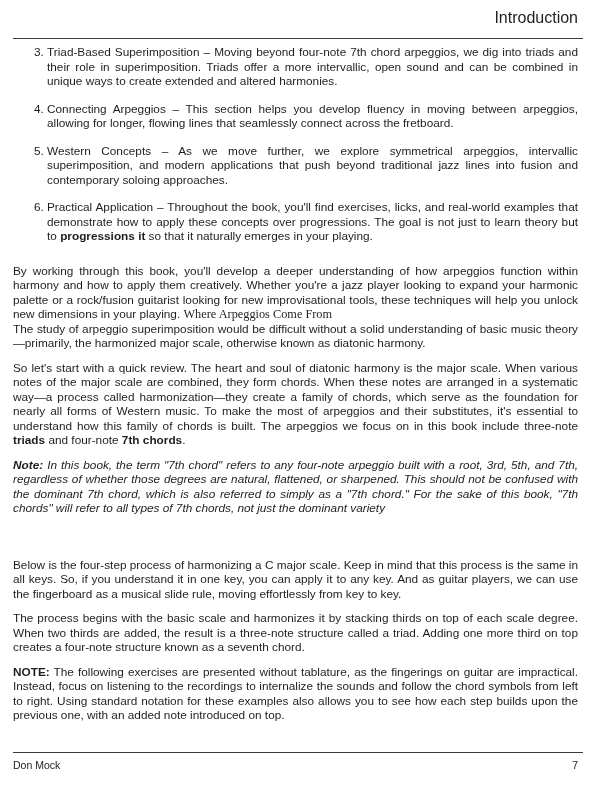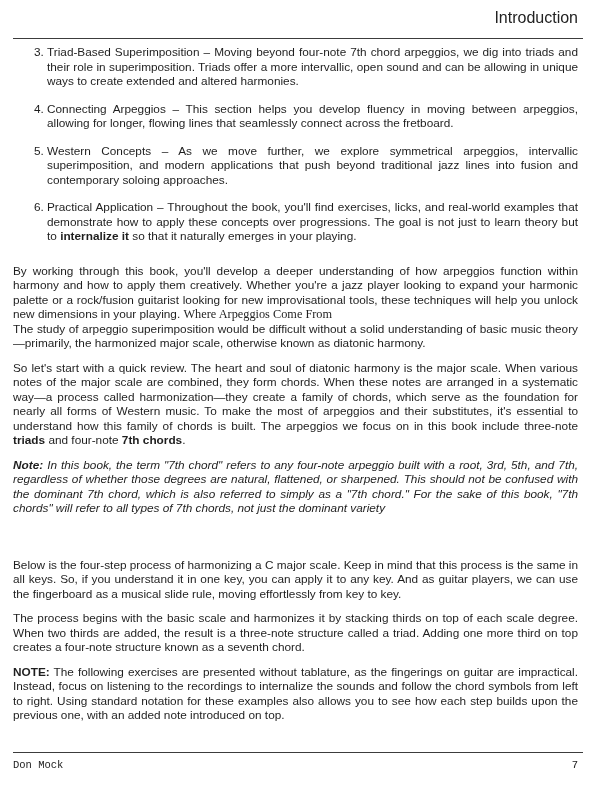--- a/index.html
+++ b/index.html
@@ -81,45 +81,44 @@
   }
   .footer-row {
     position: absolute;
     top: 759px;
     left: 13px;
     width: 565px;
     display: flex;
     justify-content: space-between;
     font-size: 10.5px;
     color: #222;
-    font-family: Liberation Mono, monospace;
   }
 </style>
 </head>
 <body>
 
 <div class="page">
 
   <div class="header-title">Introduction</div>
   <div class="header-rule"></div>
 
   <div class="content">
 
     <ol class="intro-list">
       <li>
-        <span class="num">3.</span><span>Triad-Based Superimposition</span><span> – </span><span>Moving beyond four-note 7th chord arpeggios, we dig into triads and their role in superimposition. Triads offer a more intervallic, open sound and can be allowing in unique ways to create extended and altered harmonies.</span><span class="b"></span><span></span>
+        <span class="num">3.</span><span>Triad-Based Superimposition</span><span> – </span><span>Moving beyond four-note 7th chord arpeggios, we dig into triads and their role in superimposition. Triads offer a more intervallic, open sound and can be combined in unique ways to create extended and altered harmonies.</span><span class="b"></span><span></span>
       </li>
       <li>
         <span class="num">4.</span><span>Connecting Arpeggios</span><span> – </span><span>This section helps you develop fluency in moving between arpeggios, allowing for longer, flowing lines that seamlessly connect across the fretboard.</span><span class="b"></span><span></span>
       </li>
       <li>
         <span class="num">5.</span><span>Western Concepts</span><span> – </span><span>As we move further, we explore symmetrical arpeggios, intervallic superimposition, and modern applications that push beyond traditional jazz lines into fusion and contemporary soloing approaches.</span><span class="b"></span><span></span>
       </li>
       <li>
-        <span class="num">6.</span><span>Practical Application</span><span> – </span><span>Throughout the book, you'll find exercises, licks, and real-world examples that demonstrate how to apply these concepts over progressions. The goal is not just to learn theory but to </span><span class="b">internalize it</span><span> so that it naturally emerges in your playing.</span>
+        <span class="num">6.</span><span>Practical Application</span><span> – </span><span>Throughout the book, you'll find exercises, licks, and real-world examples that demonstrate how to apply these concepts over progressions. The goal is not just to learn theory but to </span><span class="b">progressions it</span><span> so that it naturally emerges in your playing.</span>
       </li>
     </ol>
 
     <p class="first-para"><span>By working through this book, you'll develop a deeper understanding of how arpeggios function within harmony and how to apply them creatively. Whether you're a jazz player looking to expand your harmonic palette or a rock/fusion guitarist looking for new improvisational tools, these techniques will help you unlock new dimensions in your playing. </span><span class="serif-heading">Where Arpeggios Come From</span></p>
 
     <p class="no-gap">The study of arpeggio superimposition would be difficult without a solid understanding of basic music theory—primarily, the harmonized major scale, otherwise known as diatonic harmony.</p>
 
     <p><span>So let's start with a quick review. The heart and soul of diatonic harmony is the major scale. When various notes of the major scale are combined, they form chords. When these notes are arranged in a systematic way—a process called harmonization—they create a family of chords, which serve as the foundation for nearly all forms of Western music. To make the most of arpeggios and their substitutes, it's essential to understand how this family of chords is built. The arpeggios we focus on in this book include three-note </span><span class="bi">triads</span><span> and four-note </span><span class="bi">7th chords</span><span>.</span></p>
 
     <p class="note-block"><span class="bi">Note:</span><span> In this book, the term "7th chord" refers to any four-note arpeggio built with a root, 3rd, 5th, and 7th, regardless of whether those degrees are natural, flattened, or sharpened. This should not be confused with the dominant 7th chord, which is also referred to simply as a "7th chord." For the sake of this book, "7th chords" will refer to all types of 7th chords, not just the dominant variety</span></p>

